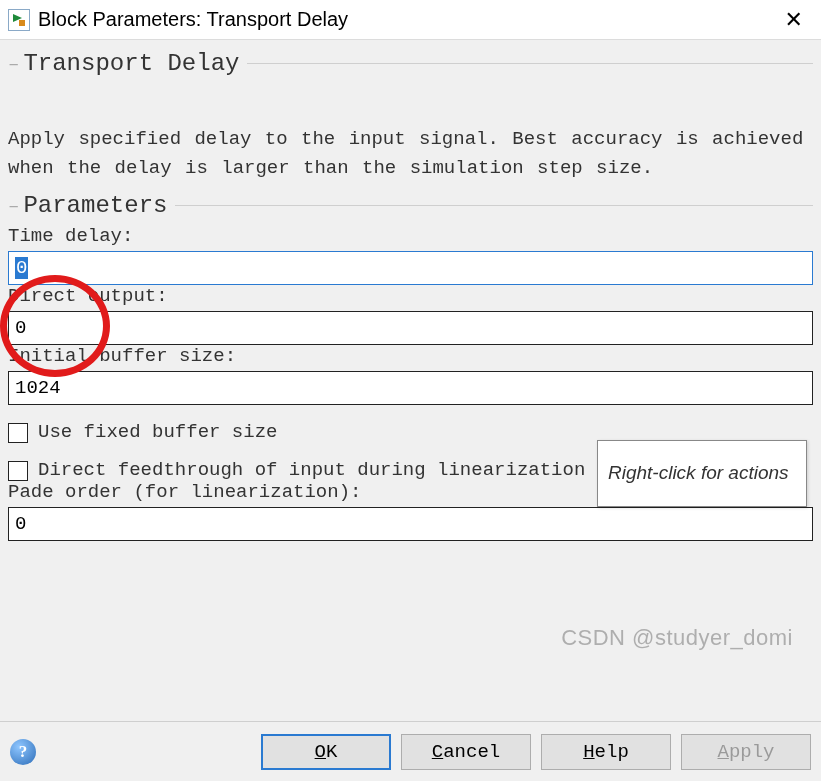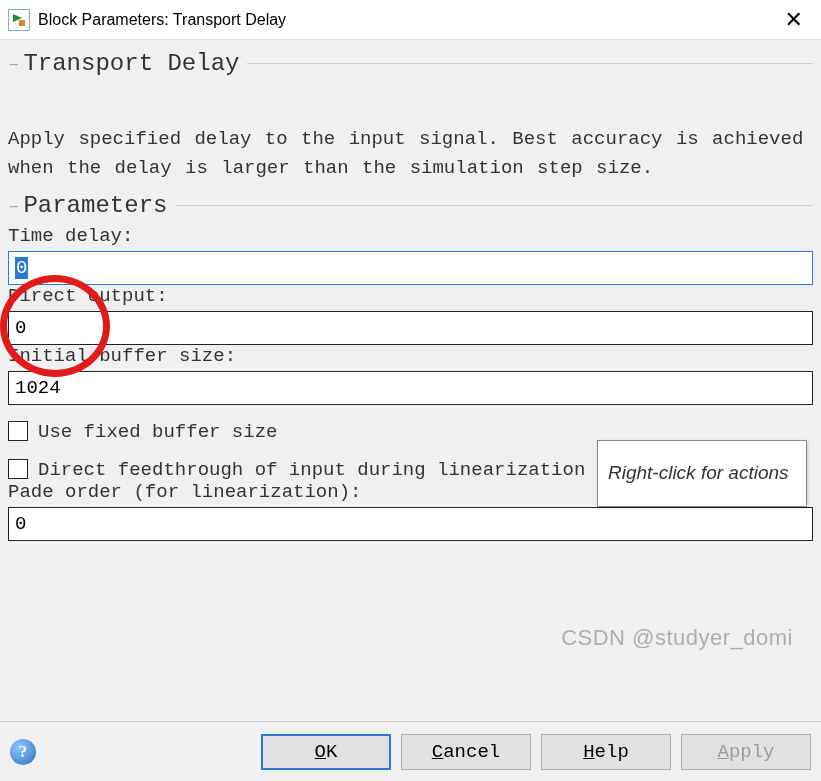--- a/index.html
+++ b/index.html
@@ -24,21 +24,21 @@
     border: 1px solid #8aa9c7;
     display: flex;
     align-items: center;
     justify-content: center;
     margin-right: 8px;
     position: relative;
   }
   .titlebar .icon-box svg { width: 16px; height: 16px; }
   .title-text {
     color: #000;
-    font-size: 16px;
+    font-size: 20px;
     font-family: "Segoe UI", sans-serif;
     flex: 1;
   }
   .close-x {
     font-size: 22px;
     font-family: "Segoe UI", sans-serif;
     color: #000;
     padding: 0 10px;
     cursor: default;
   }
@@ -99,21 +99,21 @@
     background: #fff;
     font-family: "SimSun", "Courier New", monospace;
     font-size: 19px;
     padding: 3px 6px;
     color: #000;
     line-height: 26px;
   }
   .input-display.focused { border: 1px solid #2a7ad1; }
   .check-row {
     display: flex;
-    align-items: flex-start;
+    align-items: flex-end;
     margin-top: 16px;
   }
   .check-box {
     width: 20px; height: 20px;
     border: 1px solid #222;
     background: #fff;
     margin-right: 10px;
   }
   .footer {
     position: absolute;

